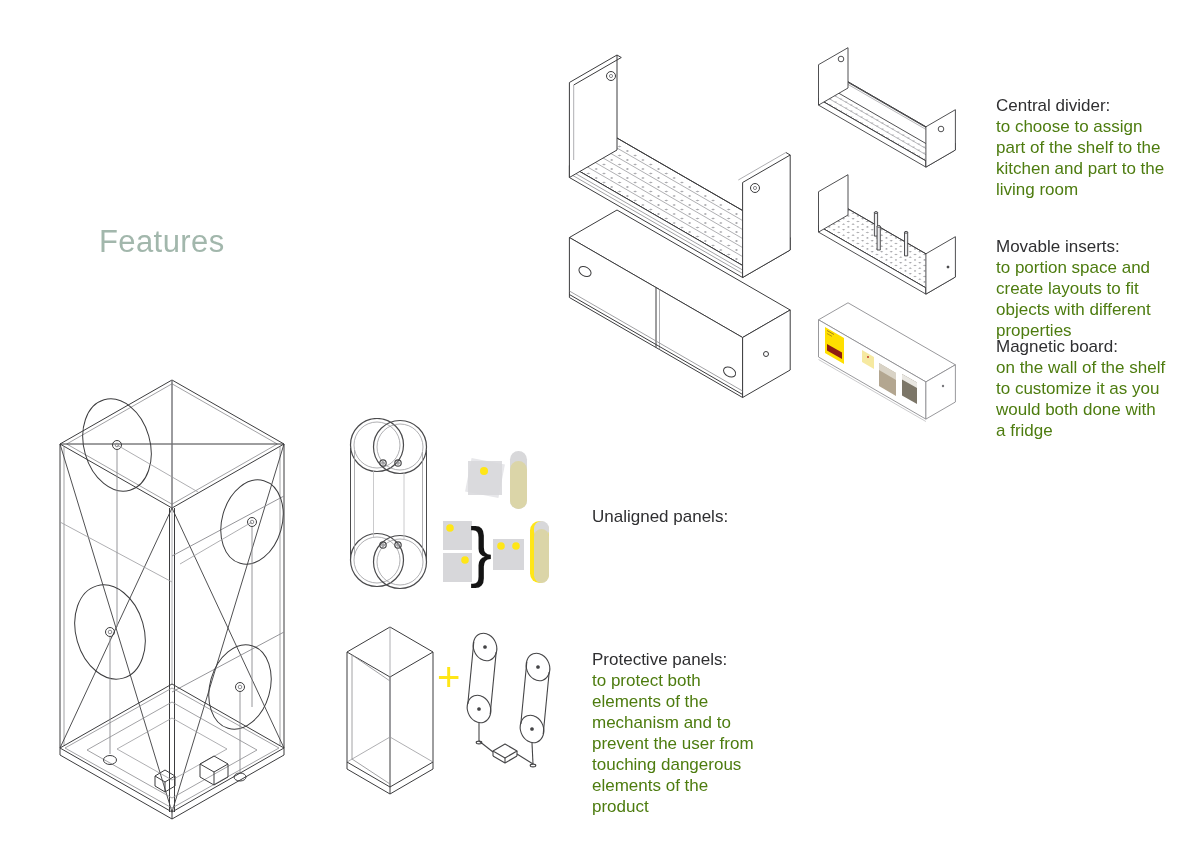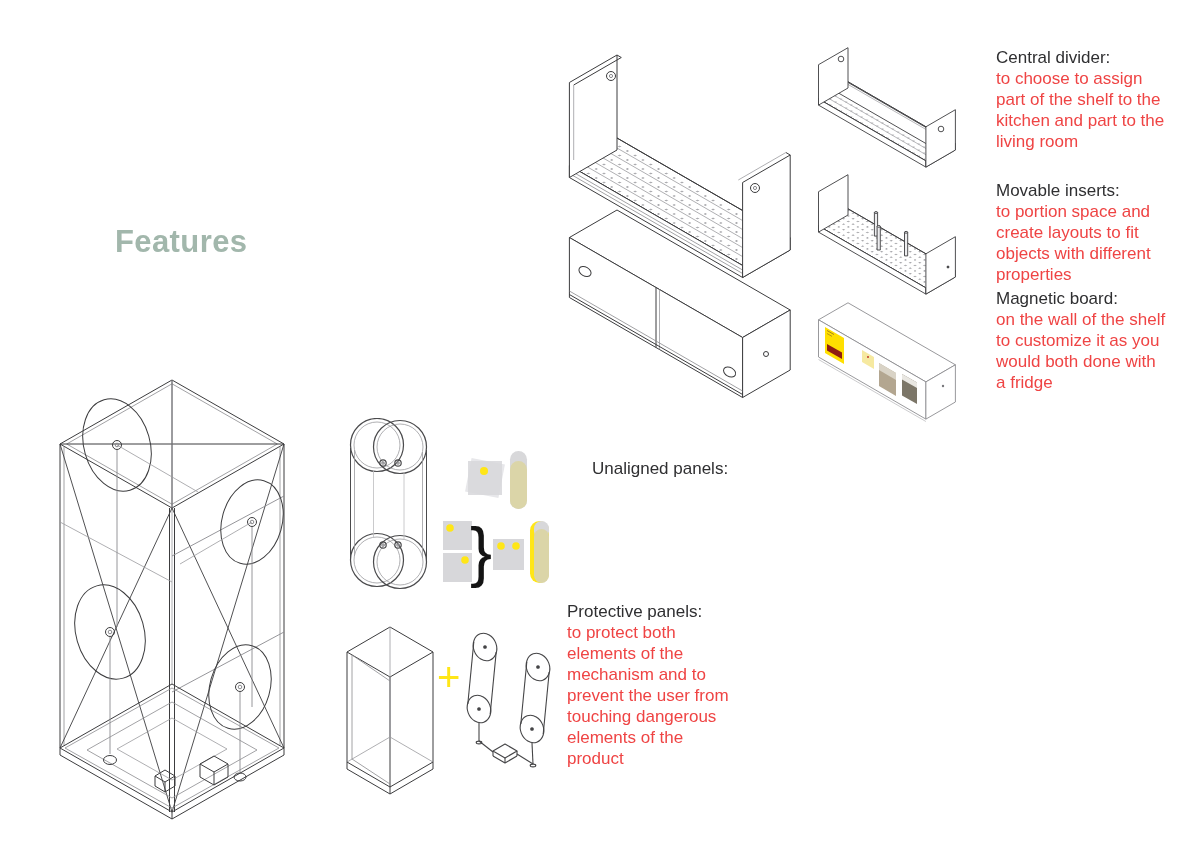--- a/index.html
+++ b/index.html
@@ -1,22 +1,22 @@
 <!DOCTYPE html>
 <html><head>
 <meta charset="utf-8">
 <style>
   html,body{margin:0;padding:0;background:#ffffff;}
   #canvas{position:relative;width:1200px;height:849px;background:#ffffff;overflow:hidden;
           font-family:"Liberation Sans","DejaVu Sans",sans-serif;}
-  .page-title{position:absolute;left:115px;top:224px;font-size:31px;font-weight:700;
+  .page-title{position:absolute;left:99px;top:224px;font-size:31px;font-weight:400;
               letter-spacing:0.4px;color:#a2b7ac;}
-  .feature{position:absolute;width:172px;font-size:17px;line-height:21px;}
+  .feature{position:absolute;width:172px;font-size:17px;line-height:21px;margin-top:48px;}
   .f-heading{color:#2f2f31;}
-  .f-body{color:#ef4444;}
+  .f-body{color:#4d7c0f;}
   .abs{position:absolute;}
   .plus{position:absolute;left:437px;top:657px;font-size:40px;line-height:40px;
         font-weight:400;color:#ffe617;}
   svg{display:block;}
 </style>
 </head>
 <body>
 
 <div id="canvas">
 
@@ -366,32 +366,32 @@
         <line x1="55" y1="129" x2="71" y2="139"></line>
       </g>
     </g>
   </svg>
 
   <div class="feature" style="left:996px;top:47px">
     <div class="f-heading">Central divider:</div>
     <div class="f-body">to choose to assign part of the shelf to the kitchen and part to the living room</div>
   </div>
 
-  <div class="feature" style="left:996px;top:180px">
+  <div class="feature" style="left:996px;top:188px">
     <div class="f-heading">Movable inserts:</div>
     <div class="f-body">to portion space and create layouts to fit objects with different properties</div>
   </div>
 
   <div class="feature" style="left:996px;top:288px">
     <div class="f-heading">Magnetic board:</div>
     <div class="f-body">on the wall of the shelf to customize it as you would both done with a fridge</div>
   </div>
 
   <div class="feature" style="left:592px;top:458px">
     <div class="f-heading">Unaligned panels:</div>
   </div>
 
-  <div class="feature" style="left:567px;top:601px">
+  <div class="feature" style="left:592px;top:601px">
     <div class="f-heading">Protective panels:</div>
     <div class="f-body">to protect both elements of the mechanism and to prevent the user from touching dangerous elements of the product</div>
   </div>
 
 </div>
 
 </body></html>

